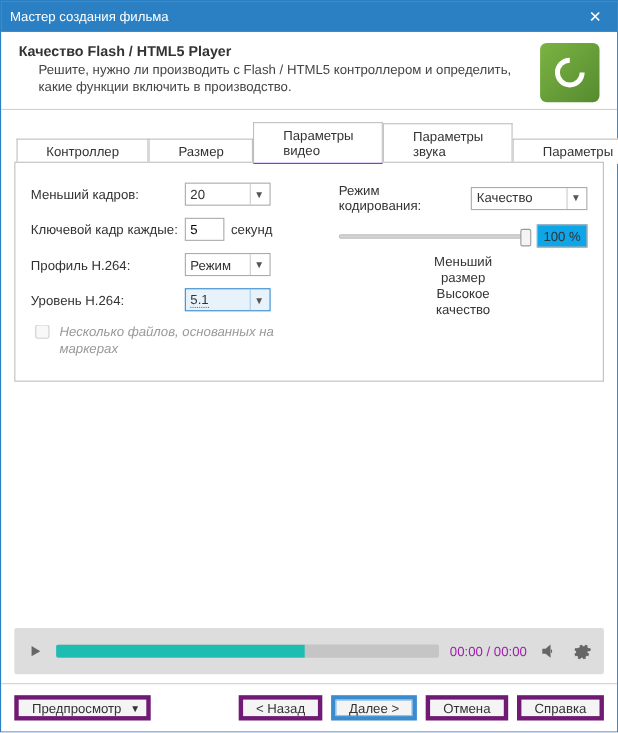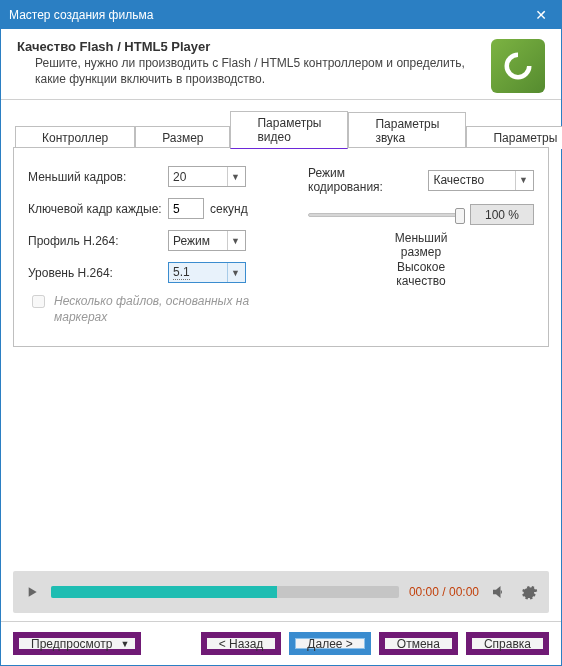--- a/index.html
+++ b/index.html
@@ -151,24 +151,24 @@
     left: calc(100% - 8px);
     top:-6px;
     width:10px;height:16px;
     background:#f4f4f4;
     border:1px solid #999;
     border-radius:2px;
     cursor:pointer;
   }
   .pctbox {
     border:1px solid #aaa;
-    width:64px;height:21px;
+    width:46px;height:21px;
     font-size:12px;
     display:flex;align-items:center;justify-content:center;
-    background:#e5e5e5;
+    background:#0ea5e9;
   }
   .slider-labels { display:flex; justify-content:center; font-size:12px; color:#333; padding: 0 4px; flex-direction: column;}
   .slider-labels span{ text-align:center; line-height:1.2;}
 
   .spacer { flex:1; }
 
   .player {
     background:#ddd;
     height: 42px;
     border-radius:2px;
@@ -186,33 +186,33 @@
     background:#c5c5c5;
     border-radius:2px;
     position:relative;
     overflow:hidden;
   }
   .progress .bar{
     position:absolute;left:0;top:0;bottom:0;
     width:65%;
     background:#1ebdb2;
   }
-  .timecode { color:#c2410c; font-size:12px;}
+  .timecode { color:#a21caf; font-size:12px;}
   .picon{ width:20px;height:20px;display:flex;align-items:center;justify-content:center;cursor:pointer;}
   .picon svg{fill:#666;}
 
   .footer {
     border-top:1px solid #d0d0d0;
     padding: 10px 12px;
     display:flex;
     align-items:center;
     gap:8px;
   }
   .btn {
-    border:6px solid #701a75;
+    border:4px solid #701a75;
     background:#f4f4f4;
     height:23px;
     padding:0 12px;
     font-size:12px;
     display:flex;align-items:center;justify-content:center;
     cursor:pointer;
     min-width:74px;
   }
   .btn.default { border-color:#3a8ccf; box-shadow:0 0 0 1px #8fc2ea inset;}
   .btn.dropdown { padding-right:4px; min-width:96px; justify-content:space-between;}

